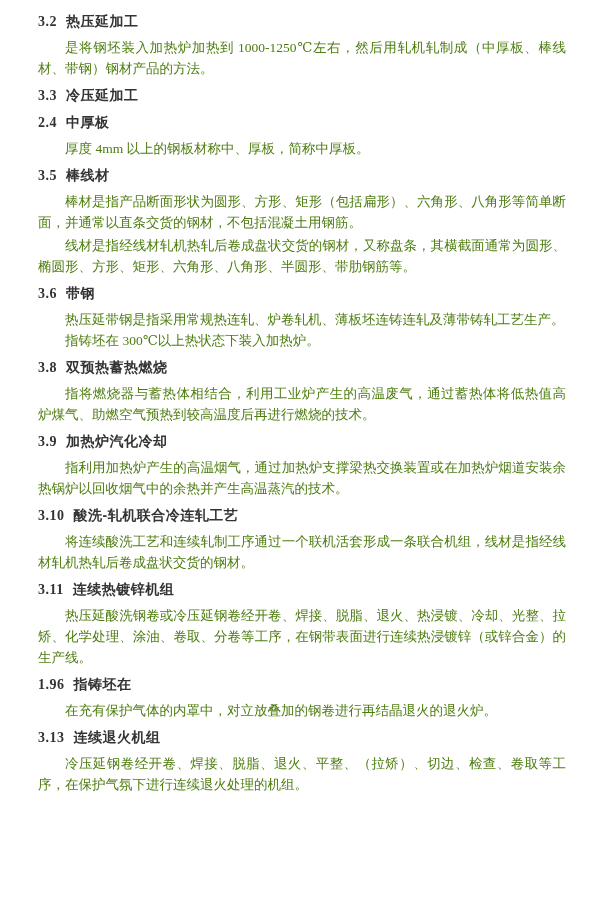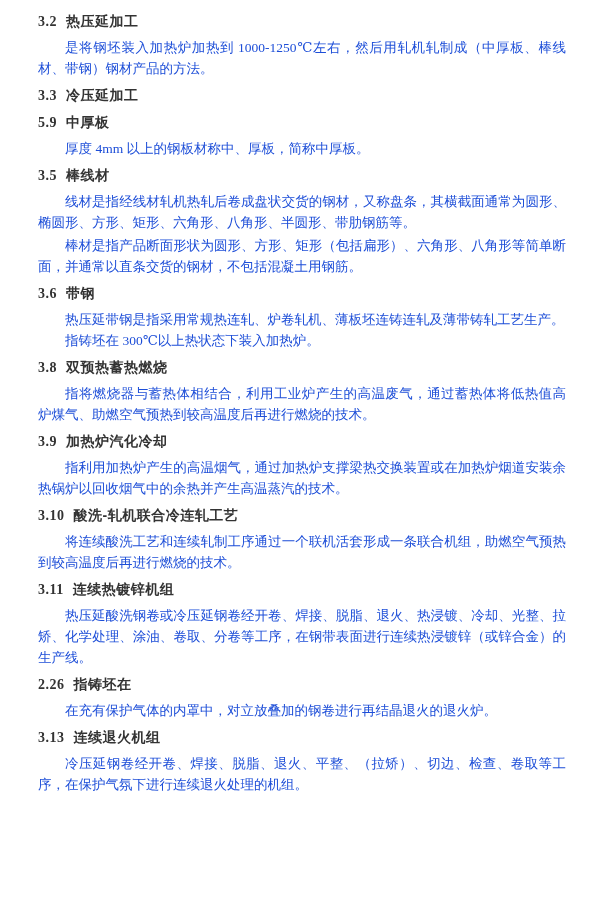--- a/index.html
+++ b/index.html
@@ -36,21 +36,21 @@
   .sec-heading .title {
     font-family: "Liberation Sans", "DejaVu Sans", sans-serif;
     letter-spacing: 0.5px;
   }
   p.para {
     font-size: 13.5px;
     line-height: 21px;
     margin: 0;
     text-align: justify;
     text-indent: 2em;
-    color: #1d4ed8;
+    color: #4d7c0f;
     word-break: break-all;
   }
   p.para + p.para { margin-top: 2px; }
 </style>
 </head>
 <body>
 
 <div class="page">
 
   <div class="section">
@@ -61,31 +61,31 @@
   </div>
 
   <div class="section">
     <div class="sec-heading">
       <span class="num">3.3</span><span class="title">冷压延加工</span>
     </div>
   </div>
 
   <div class="section">
     <div class="sec-heading">
-      <span class="num">5.9</span><span class="title">中厚板</span>
+      <span class="num">2.4</span><span class="title">中厚板</span>
     </div>
     <p class="para">厚度 4mm 以上的钢板材称中、厚板，简称中厚板。</p>
   </div>
 
   <div class="section">
     <div class="sec-heading">
       <span class="num">3.5</span><span class="title">棒线材</span>
     </div>
+    <p class="para">棒材是指产品断面形状为圆形、方形、矩形（包括扁形）、六角形、八角形等简单断面，并通常以直条交货的钢材，不包括混凝土用钢筋。</p>
     <p class="para">线材是指经线材轧机热轧后卷成盘状交货的钢材，又称盘条，其横截面通常为圆形、椭圆形、方形、矩形、六角形、八角形、半圆形、带肋钢筋等。</p>
-    <p class="para">棒材是指产品断面形状为圆形、方形、矩形（包括扁形）、六角形、八角形等简单断面，并通常以直条交货的钢材，不包括混凝土用钢筋。</p>
   </div>
 
   <div class="section">
     <div class="sec-heading">
       <span class="num">3.6</span><span class="title">带钢</span>
     </div>
     <p class="para">热压延带钢是指采用常规热连轧、炉卷轧机、薄板坯连铸连轧及薄带铸轧工艺生产。</p>
   </div>
 
   <div class="section">
@@ -103,33 +103,33 @@
     <div class="sec-heading">
       <span class="num">3.9</span><span class="title">加热炉汽化冷却</span>
     </div>
     <p class="para">指利用加热炉产生的高温烟气，通过加热炉支撑梁热交换装置或在加热炉烟道安装余热锅炉以回收烟气中的余热并产生高温蒸汽的技术。</p>
   </div>
 
   <div class="section">
     <div class="sec-heading">
       <span class="num">3.10</span><span class="title">酸洗-轧机联合冷连轧工艺</span>
     </div>
-    <p class="para">将连续酸洗工艺和连续轧制工序通过一个联机活套形成一条联合机组，助燃空气预热到较高温度后再进行燃烧的技术。</p>
+    <p class="para">将连续酸洗工艺和连续轧制工序通过一个联机活套形成一条联合机组，线材是指经线材轧机热轧后卷成盘状交货的钢材。</p>
   </div>
 
   <div class="section">
     <div class="sec-heading">
       <span class="num">3.11</span><span class="title">连续热镀锌机组</span>
     </div>
     <p class="para">热压延酸洗钢卷或冷压延钢卷经开卷、焊接、脱脂、退火、热浸镀、冷却、光整、拉矫、化学处理、涂油、卷取、分卷等工序，在钢带表面进行连续热浸镀锌（或锌合金）的生产线。</p>
   </div>
 
   <div class="section">
     <div class="sec-heading">
-      <span class="num">2.26</span><span class="title">指铸坯在</span>
+      <span class="num">1.96</span><span class="title">指铸坯在</span>
     </div>
     <p class="para">在充有保护气体的内罩中，对立放叠加的钢卷进行再结晶退火的退火炉。</p>
   </div>
 
   <div class="section">
     <div class="sec-heading">
       <span class="num">3.13</span><span class="title">连续退火机组</span>
     </div>
     <p class="para">冷压延钢卷经开卷、焊接、脱脂、退火、平整、（拉矫）、切边、检查、卷取等工序，在保护气氛下进行连续退火处理的机组。</p>
   </div>

